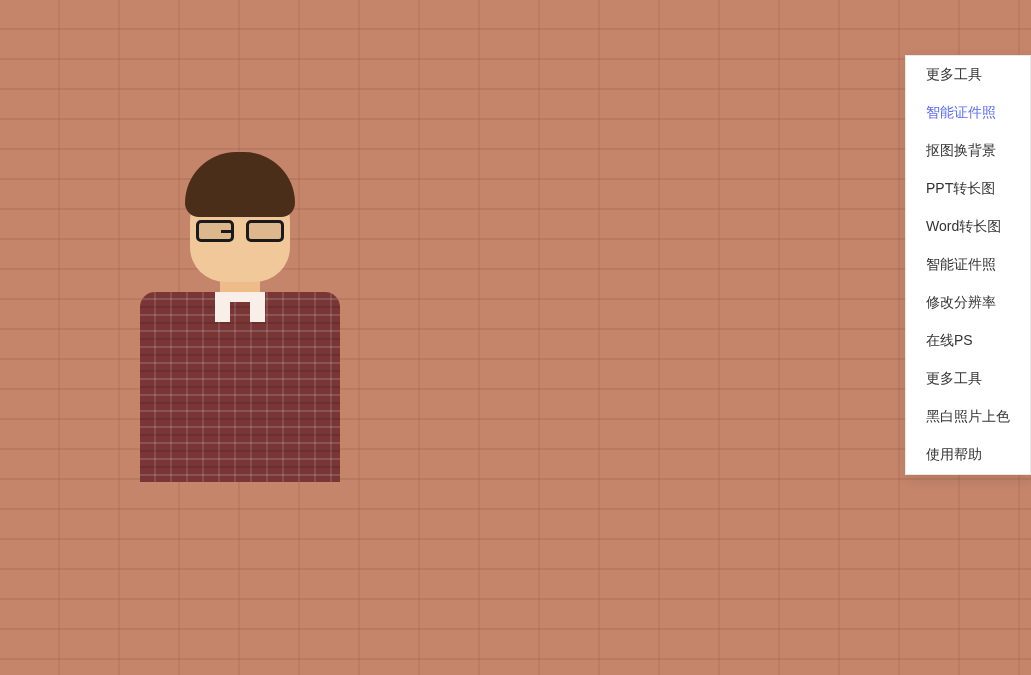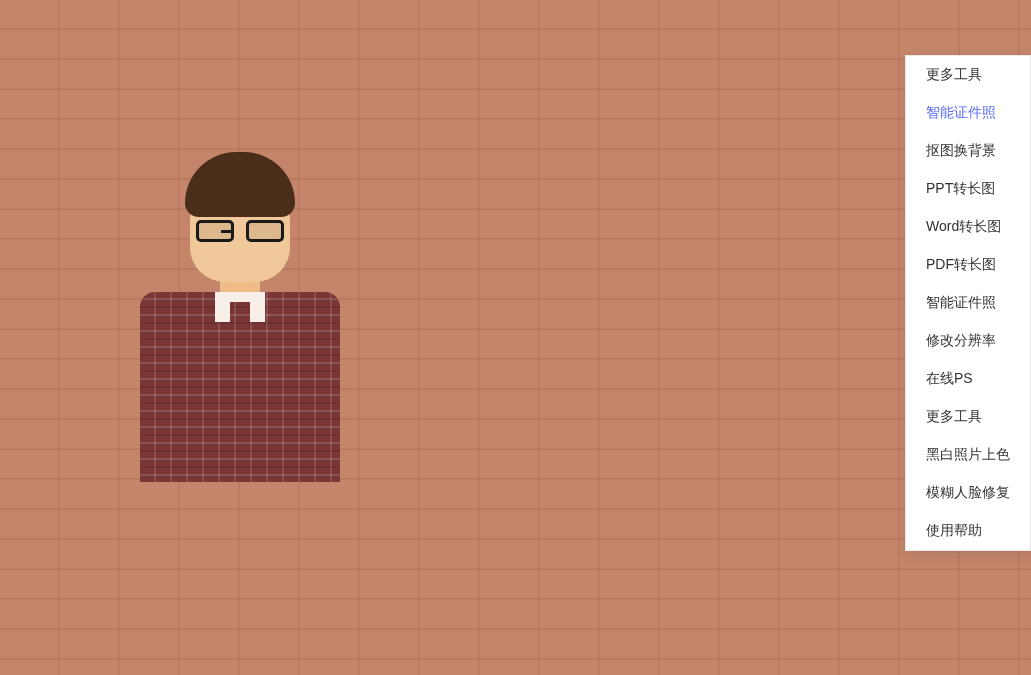--- a/index.html
+++ b/index.html
@@ -221,27 +221,25 @@
   <div class="nav-item">图片加水印</div>
   <div class="nav-item">图片格式互转…</div>
   <div class="nav-more">更多工具</div>
 
   <div class="dropdown-menu">
     <div class="dropdown-item">更多工具</div>
     <div class="dropdown-item active">智能证件照</div>
     <div class="dropdown-item">抠图换背景</div>
     <div class="dropdown-item">PPT转长图</div>
     <div class="dropdown-item">Word转长图</div>
-    <div class="dropdown-item">PDF转长图</div>
     <div class="dropdown-item">智能证件照</div>
     <div class="dropdown-item">修改分辨率</div>
     <div class="dropdown-item">在线PS</div>
     <div class="dropdown-item">更多工具</div>
     <div class="dropdown-item">黑白照片上色</div>
-    <div class="dropdown-item">模糊人脸修复</div>
     <div class="dropdown-item">使用帮助</div>
   </div>
 </nav>
 
 <div class="main-content">
 
   <div class="left-panel">
 
     <div class="tab-group">
       <button class="tab-btn active">原图</button>

